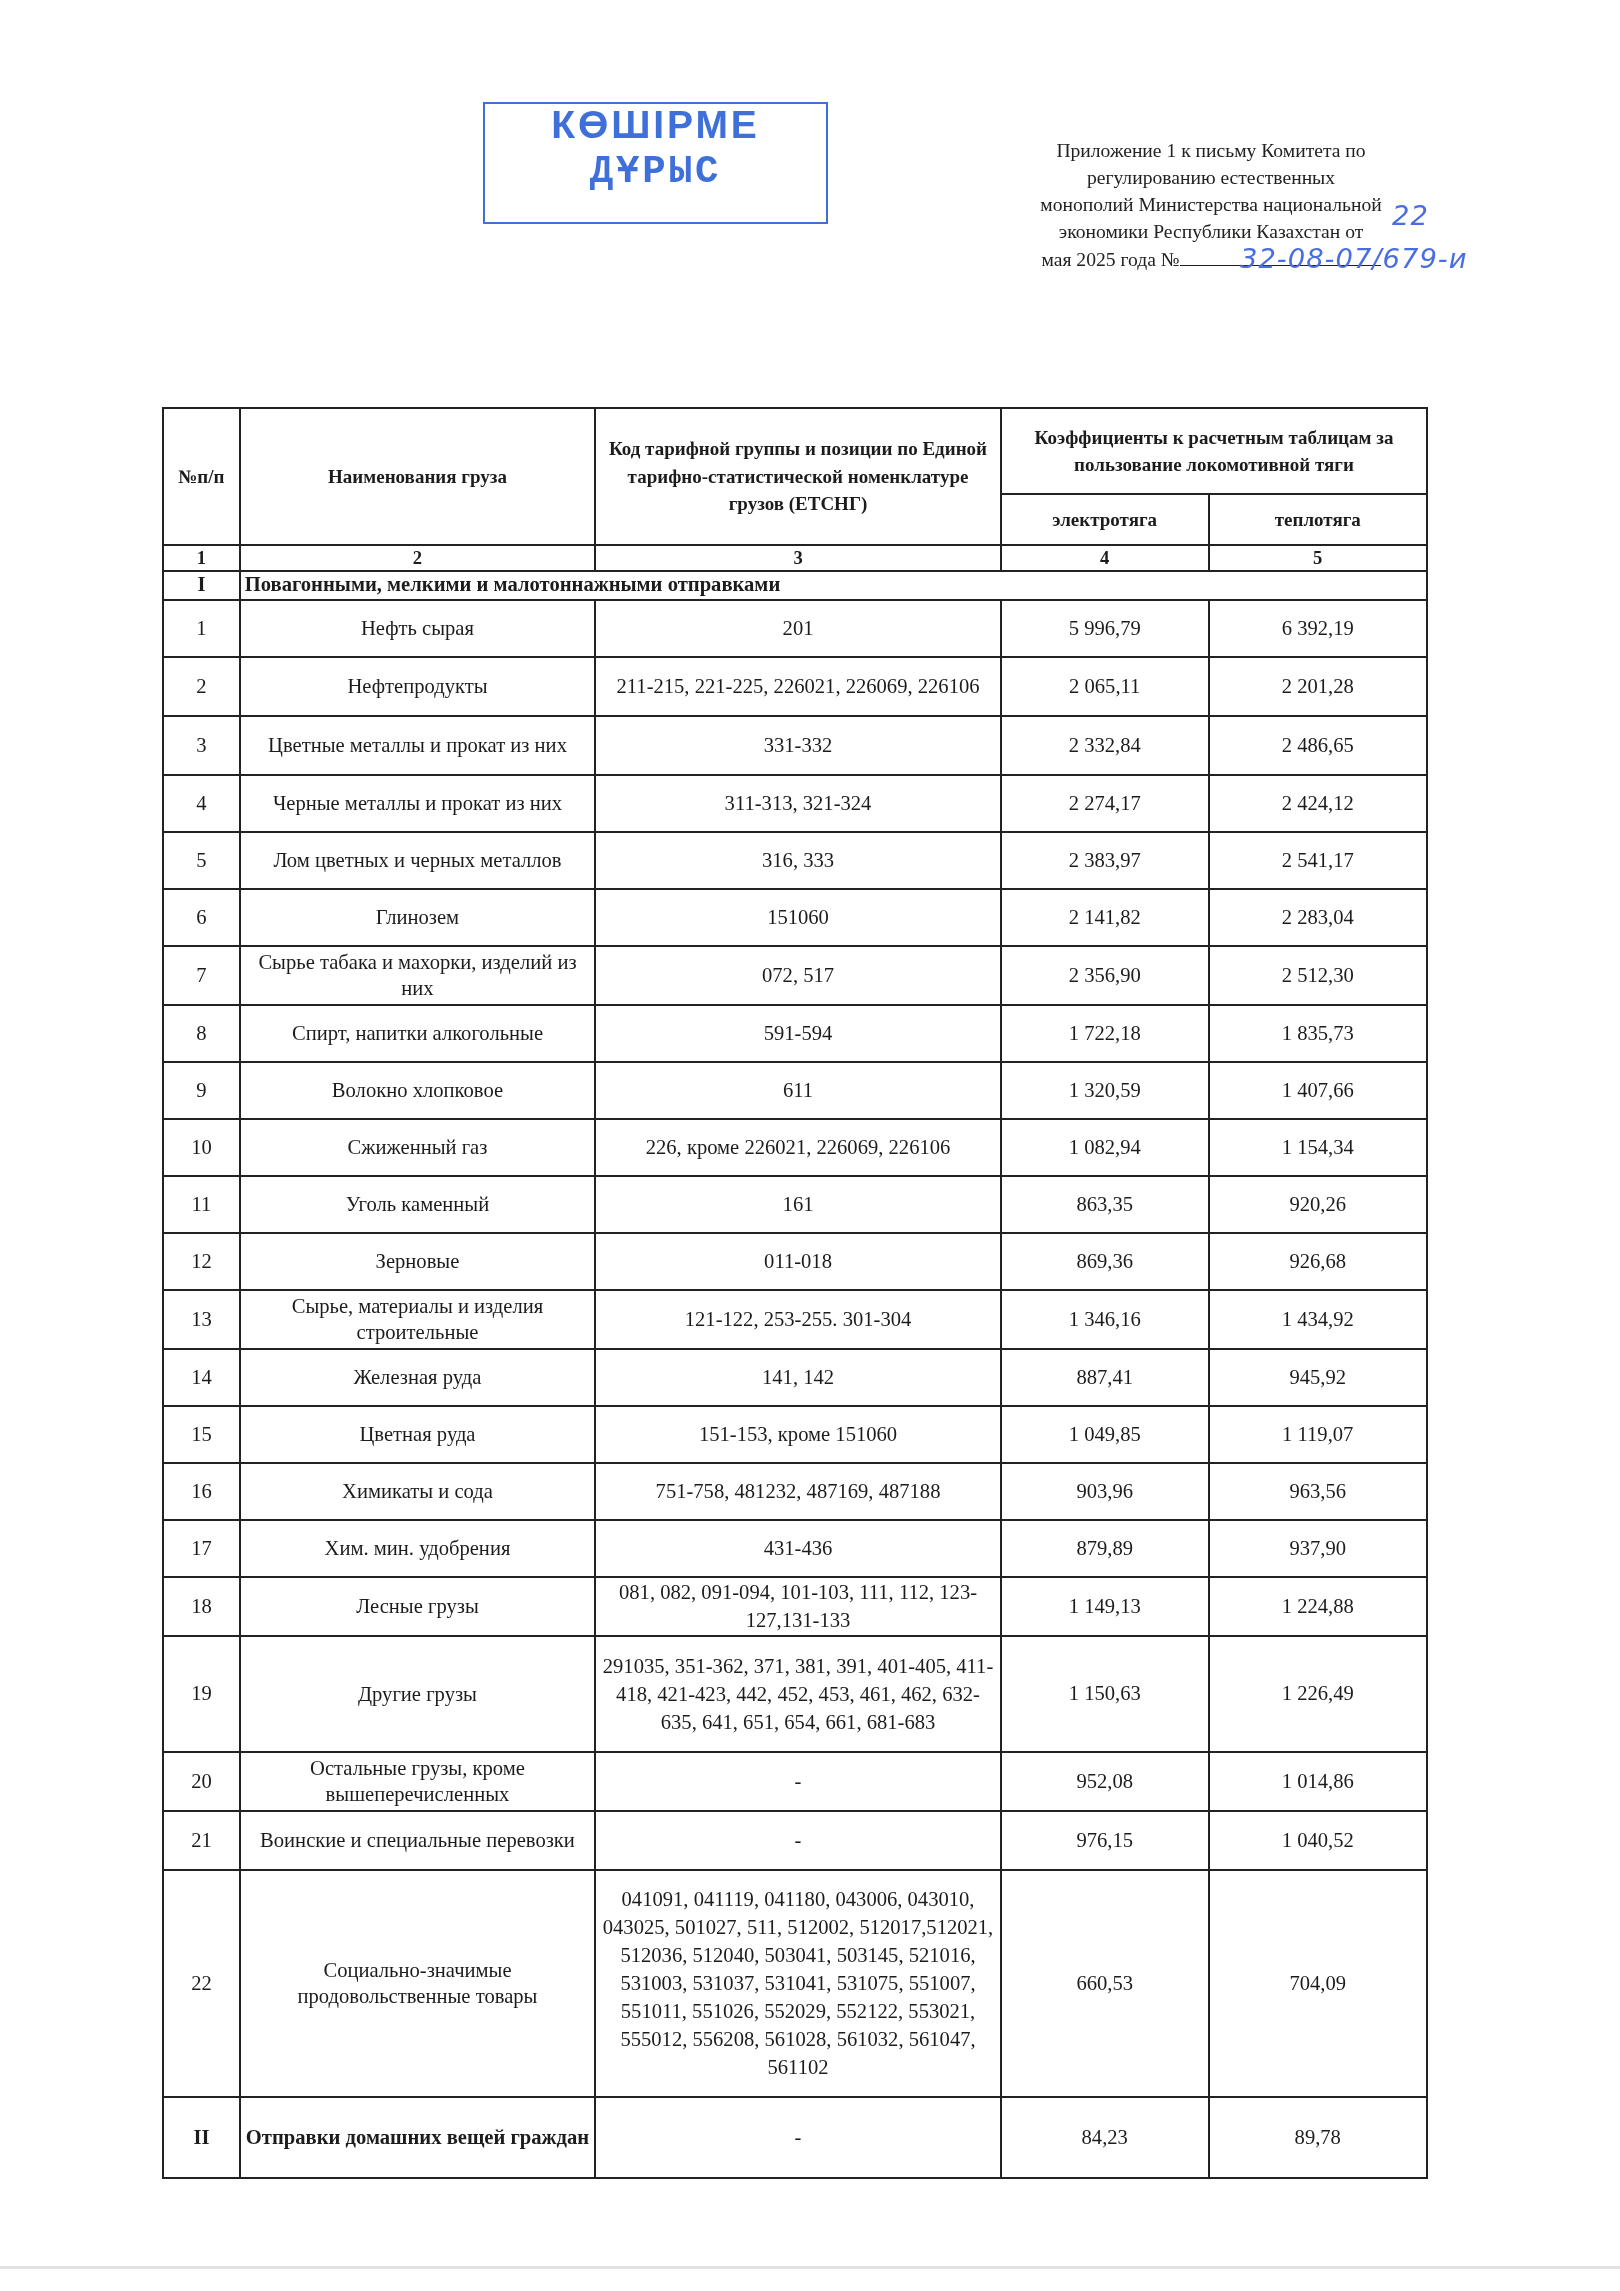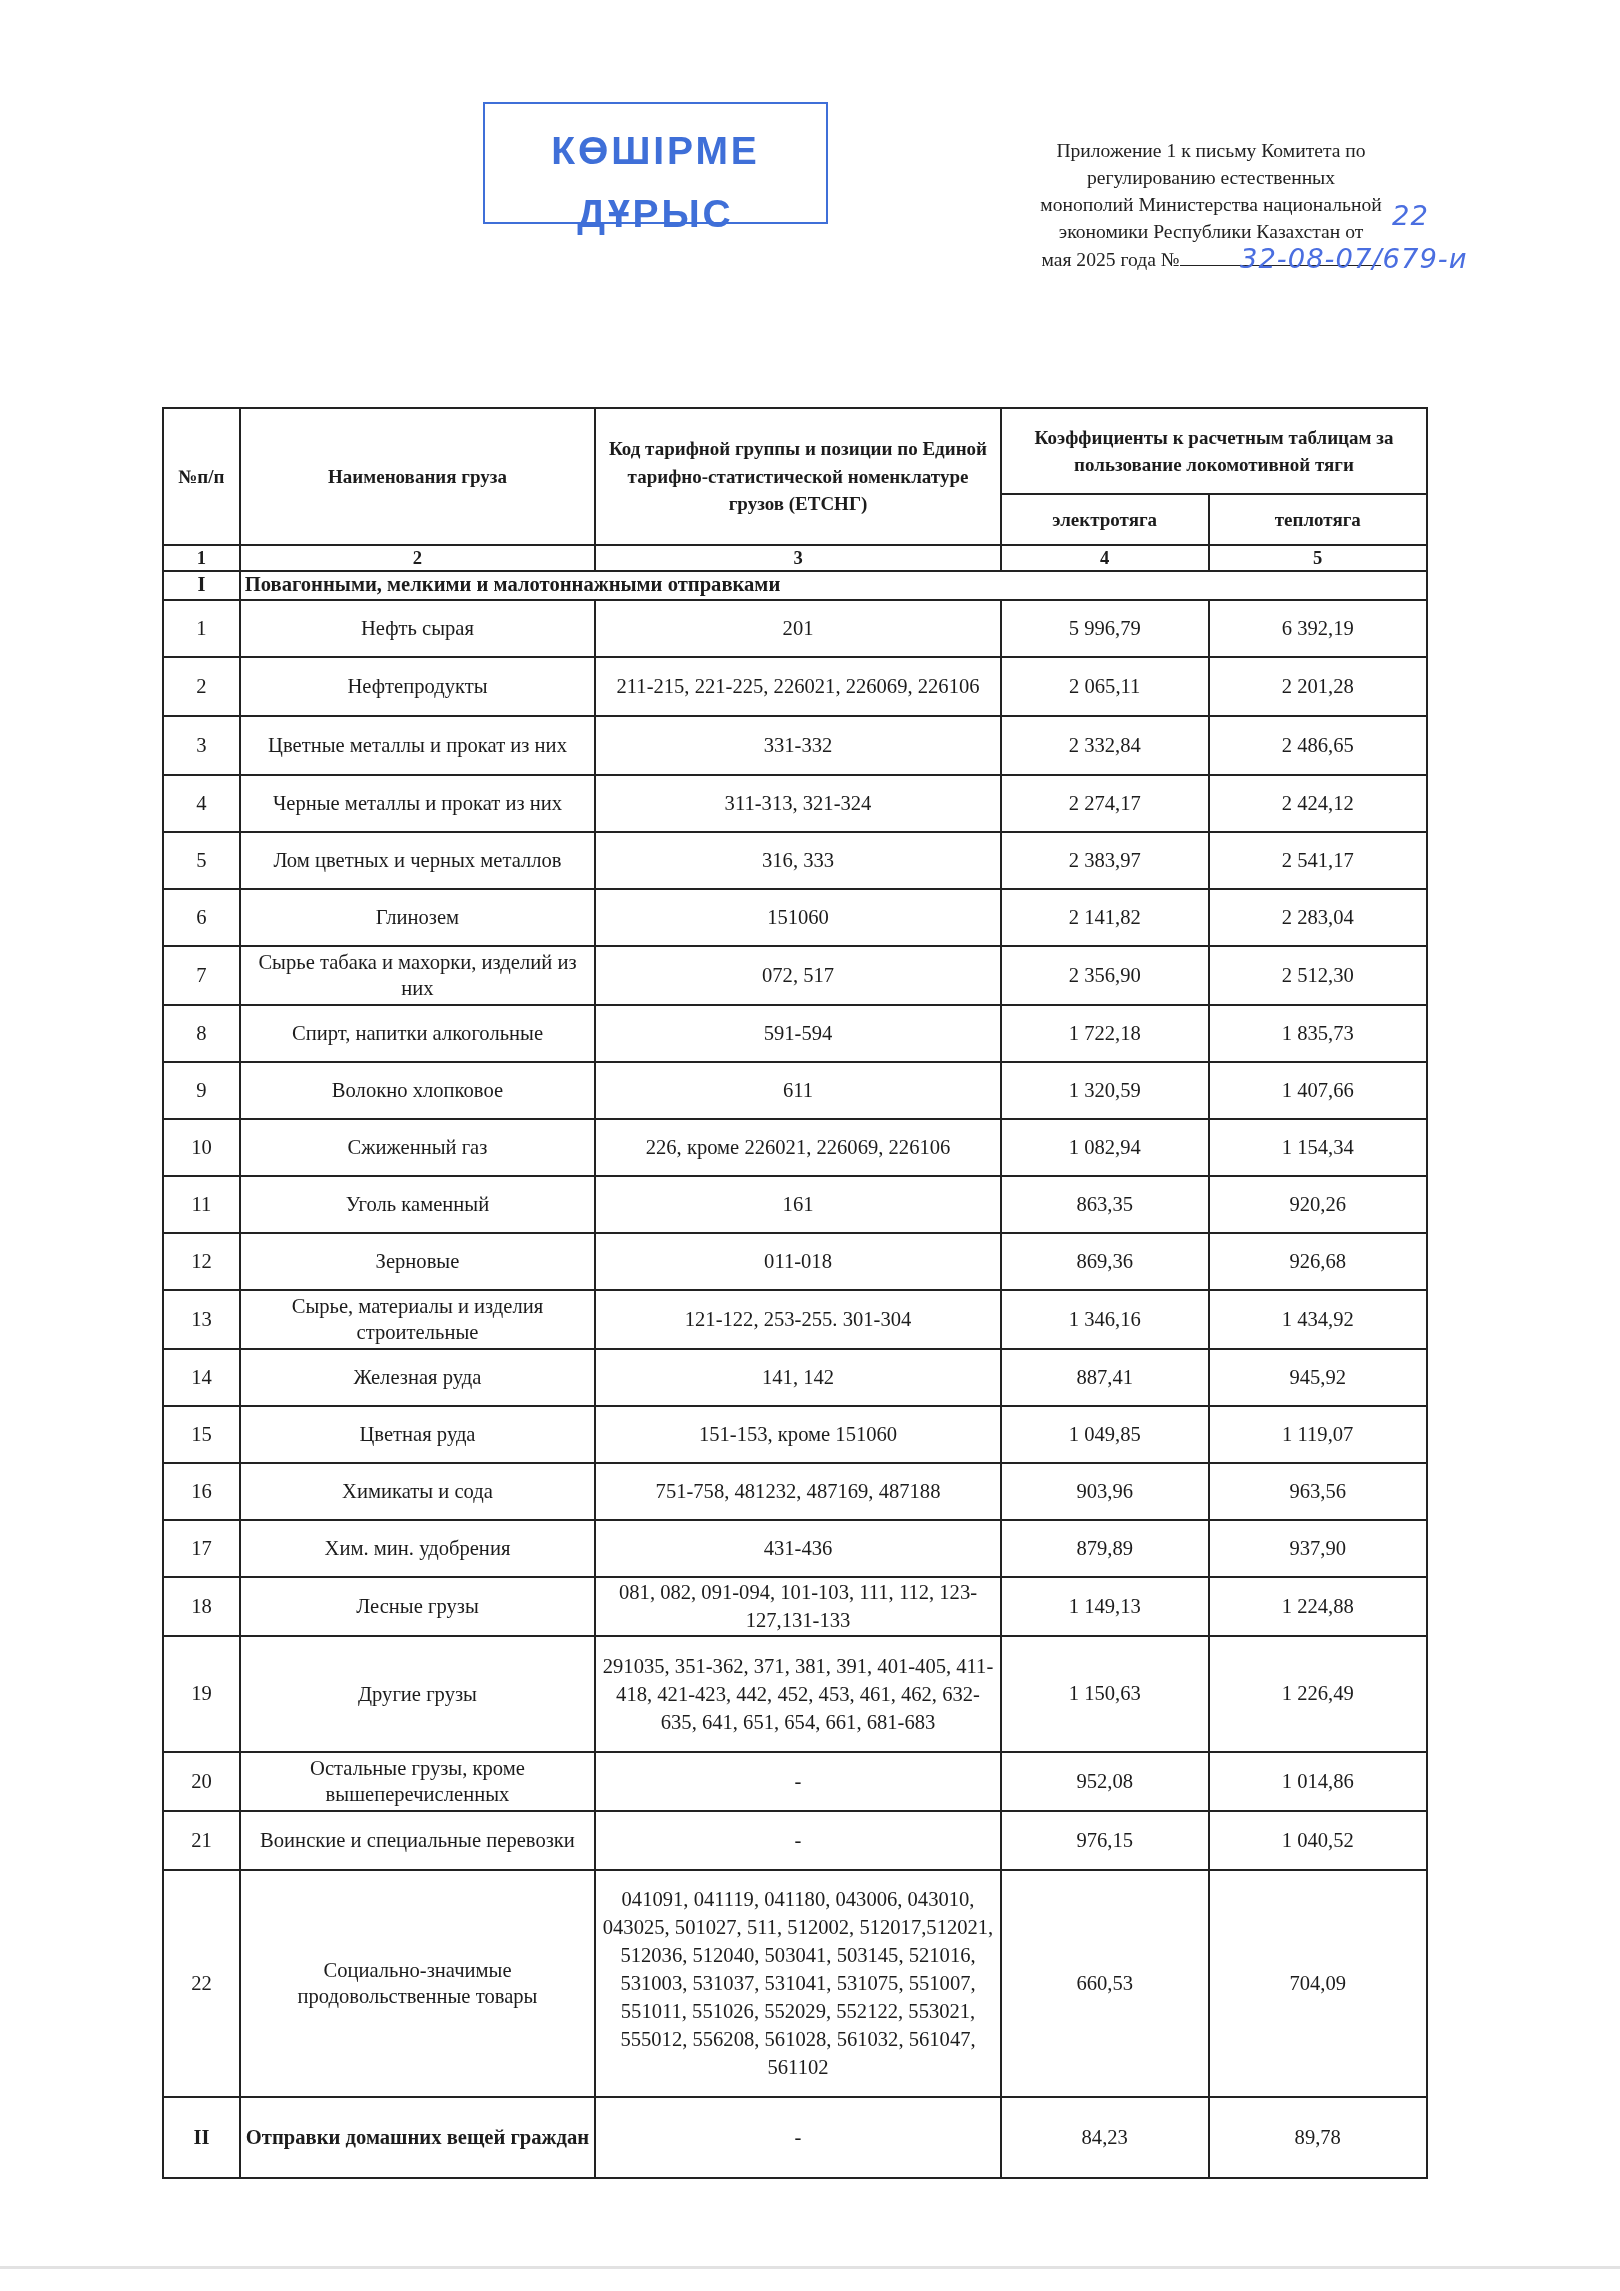--- a/index.html
+++ b/index.html
@@ -3,22 +3,22 @@
 <meta charset="utf-8">
 <style>
   html, body { margin: 0; padding: 0; background: #ffffff; }
   body { width: 1620px; height: 2292px; position: relative; overflow: hidden;
          font-family: "Liberation Serif", "DejaVu Serif", serif; color: #1a1a1a; }
 
   .stamp { position: absolute; left: 483px; top: 102px; width: 345px; height: 122px;
            border: 2.9px solid #3f6fd8; color: #3f6fd8; box-sizing: border-box;
            font-family: "Liberation Sans", "DejaVu Sans", sans-serif; font-weight: bold;
            text-align: center; letter-spacing: 2.9px; }
-  .stamp .l1 { font-size: 39px; line-height: 39px; margin-top: 27px; }
-  .stamp .l2 { font-size: 39px; line-height: 39px; margin-top: 24px; }
+  .stamp .l1 { font-size: 39px; line-height: 39px; margin-top: 1px; }
+  .stamp .l2 { font-size: 39px; line-height: 39px; margin-top: 9px; font-family: Liberation Mono, monospace; }
 
   .appendix { position: absolute; left: 1010px; top: 137px; width: 402px;
               font-size: 19.6px; line-height: 27px; text-align: center; color: #222; }
   .hand { font-family: "DejaVu Sans", sans-serif; font-style: italic; color: #4a6ee0;
           font-size: 27.4px; letter-spacing: 1px; }
   .hand-date { position: absolute; left: 1392px; top: 200px; }
   .hand-num { position: absolute; left: 1240px; top: 243px; }
   .underline-blank { display: inline-block; width: 201px; border-bottom: 1.5px solid #222;
                      height: 19.6px; vertical-align: baseline; }
 

